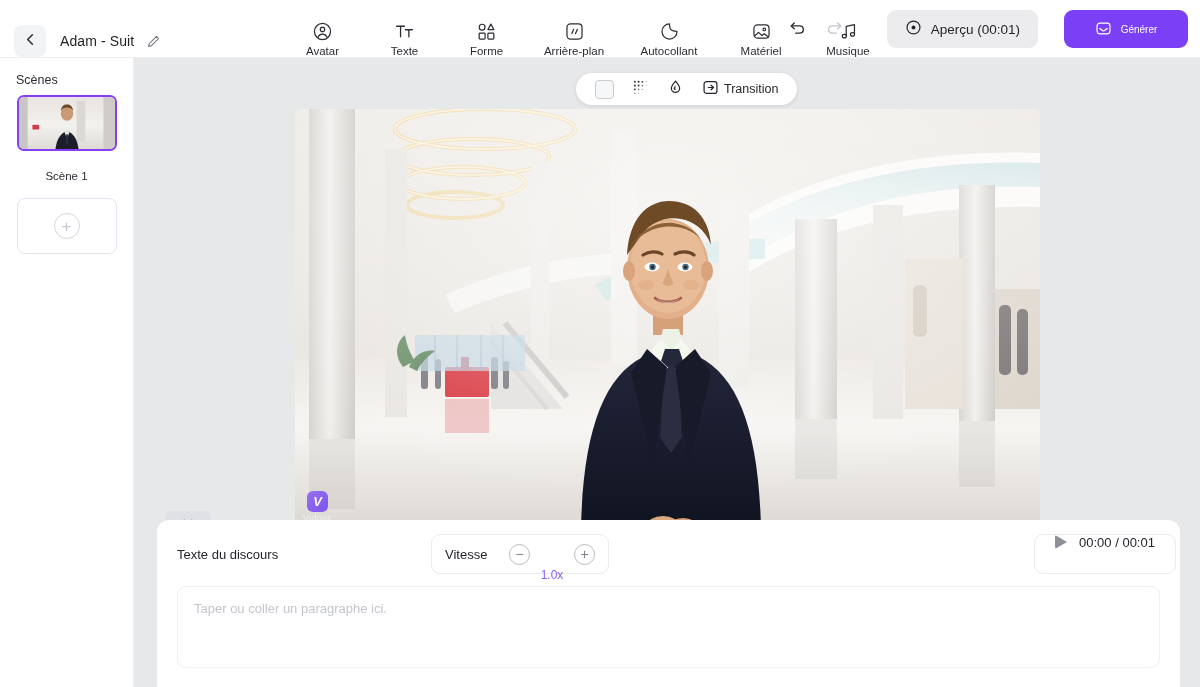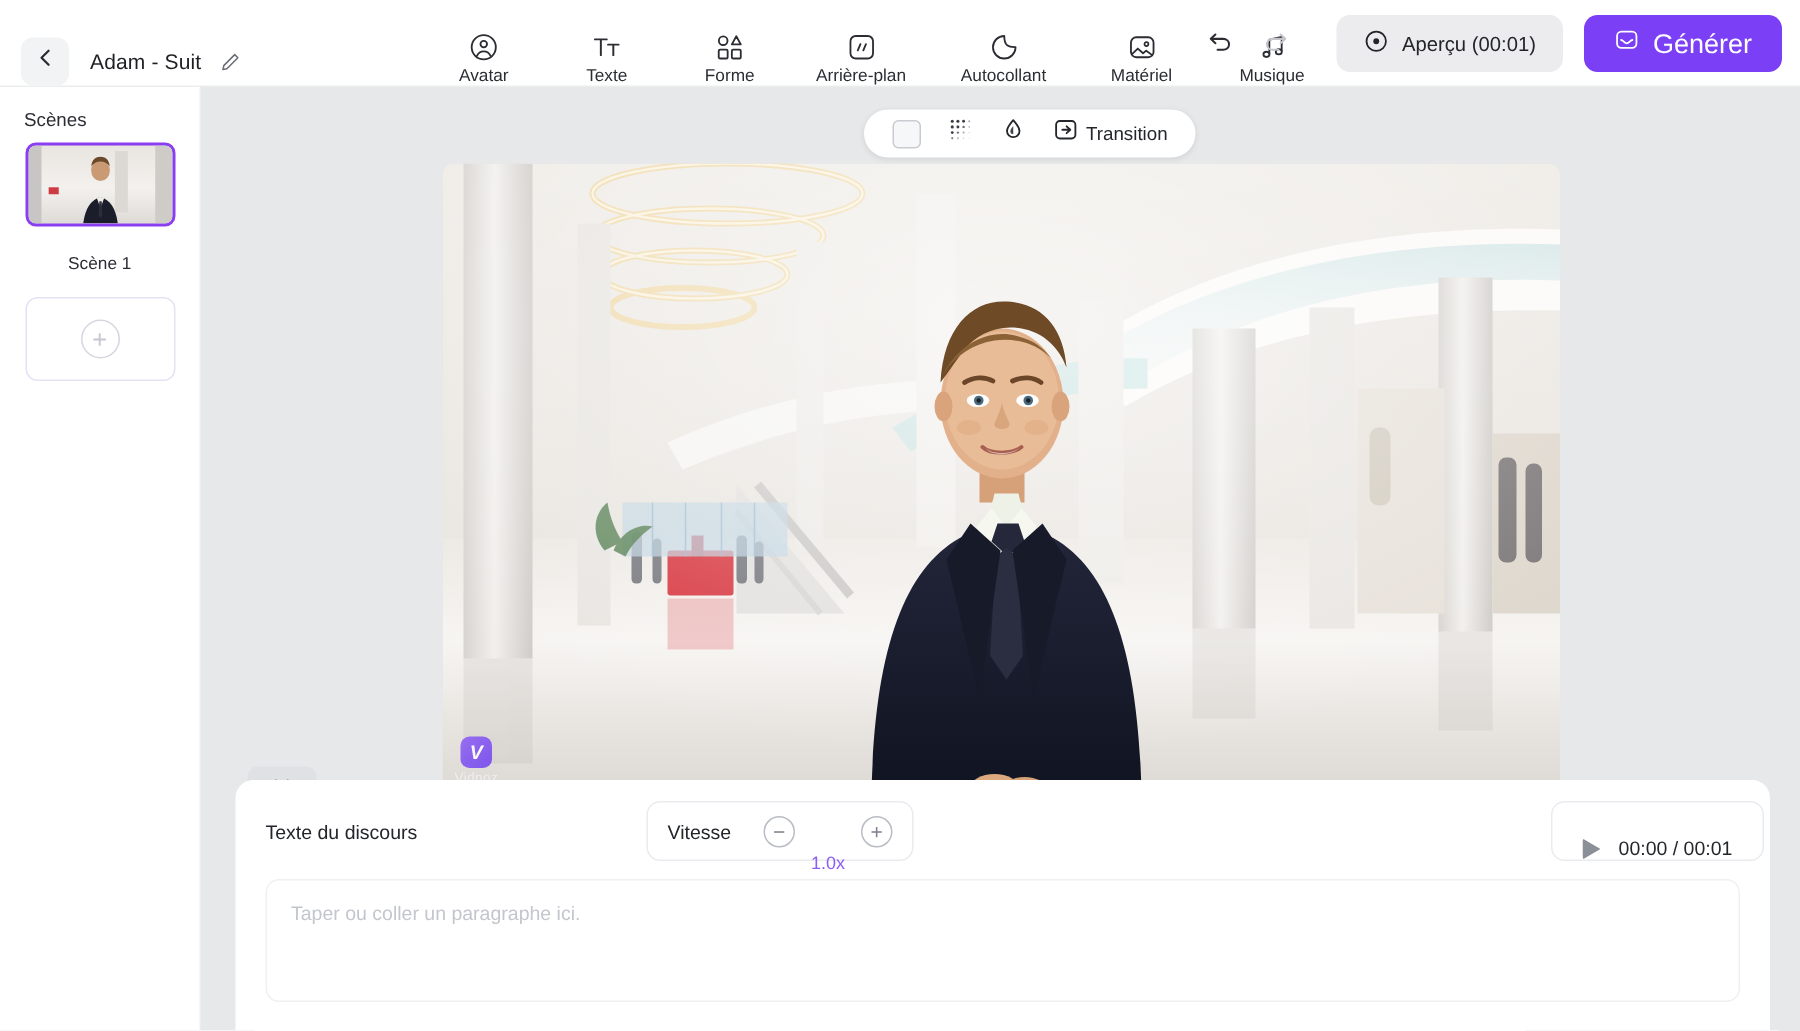--- a/index.html
+++ b/index.html
@@ -28,34 +28,34 @@
   .hdr-tools { display: flex; align-items: center; gap: 17px; }
   .tool {
     width: 65px; display: flex; flex-direction: column; align-items: center;
     gap: 3px; cursor: pointer; padding-top: 2px;
   }
   .tool .tlabel { font-size: 11.5px; color: #2b2d33; white-space: nowrap; }
   .tool .ticon { height: 22px; display: flex; align-items: center; justify-content: center; }
 
   .hdr-right {
     position: absolute; right: 12px; top: 0; height: 58px;
-    display: flex; align-items: center; gap: 0px;
+    display: flex; align-items: center; gap: 12px;
   }
   .undo-redo { display: flex; align-items: center; gap: 14px; margin-right: 28px; }
   .ur-btn { cursor: pointer; display: flex; align-items: center; justify-content: center; width: 24px; height: 24px; }
   .btn-preview {
     height: 38px; min-width: 148px; padding: 0 18px; border-radius: 9px;
     background: #ececef; display: flex; align-items: center; justify-content: center;
     gap: 9px; cursor: pointer; font-size: 13.5px; color: #23252b; font-weight: 400;
     margin-right: 14px;
   }
   .btn-generate {
     height: 38px; min-width: 124px; padding: 0 20px; border-radius: 9px;
     background: #7b3ff5; display: flex; align-items: center; justify-content: center;
-    gap: 9px; cursor: pointer; font-size: 18px; color: #ffffff; font-weight: 400;
+    gap: 9px; cursor: pointer; font-size: 10px; color: #ffffff; font-weight: 400;
   }
 
   
   .sidebar {
     position: absolute; left: 0; top: 58px; width: 134px; height: 629px;
     background: #ffffff; border-right: 1px solid #eceded; padding: 10px 0 0 0;
   }
   .sb-title { font-size: 12.5px; color: #2b2d33; padding: 5px 0 8px 16px; }
   .scene-card {
     margin: 0 auto; width: 100px; height: 56px; border-radius: 7px;
@@ -144,21 +144,21 @@
   .speed-label { font-size: 13px; color: #23252b; flex: 1; }
   .circ-btn {
     width: 21px; height: 21px; border-radius: 50%; border: 1.2px solid #b9bcc3;
     display: flex; align-items: center; justify-content: center; cursor: pointer;
     color: #7d818a; font-size: 14px; line-height: 0; flex-shrink: 0;
   }
   .speed-val { width: 44px; text-align: center; font-size: 12px; color: #8b5cf6; margin-top: 42px; }
 
   .time-box {
     margin-left: auto; width: 142px; height: 40px; border-radius: 9px;
-    border: 1px solid #eaebee; background: #fff; display: flex; align-items: flex-end;
+    border: 1px solid #eaebee; background: #fff; display: flex; align-items: flex-start;
     justify-content: center; gap: 12px; cursor: pointer;
   }
   .play-tri {
     width: 0; height: 0; border-left: 12px solid #8b8f98;
     border-top: 7.5px solid transparent; border-bottom: 7.5px solid transparent;
     border-radius: 2px;
   }
   .time-text { font-size: 13px; color: #23252b; }
 
   .script-area {

